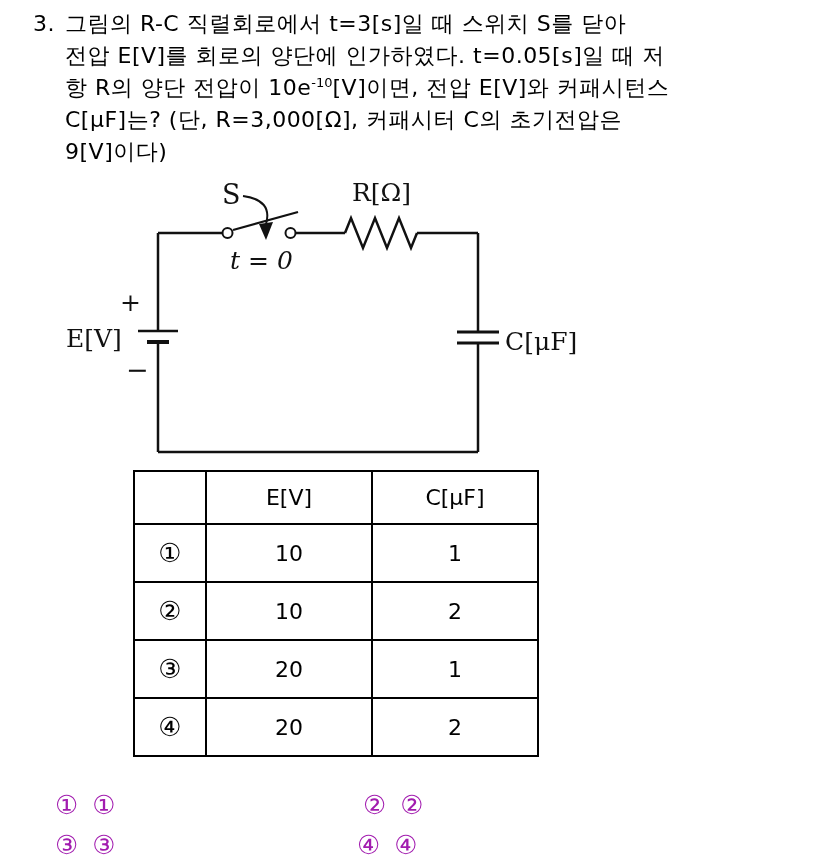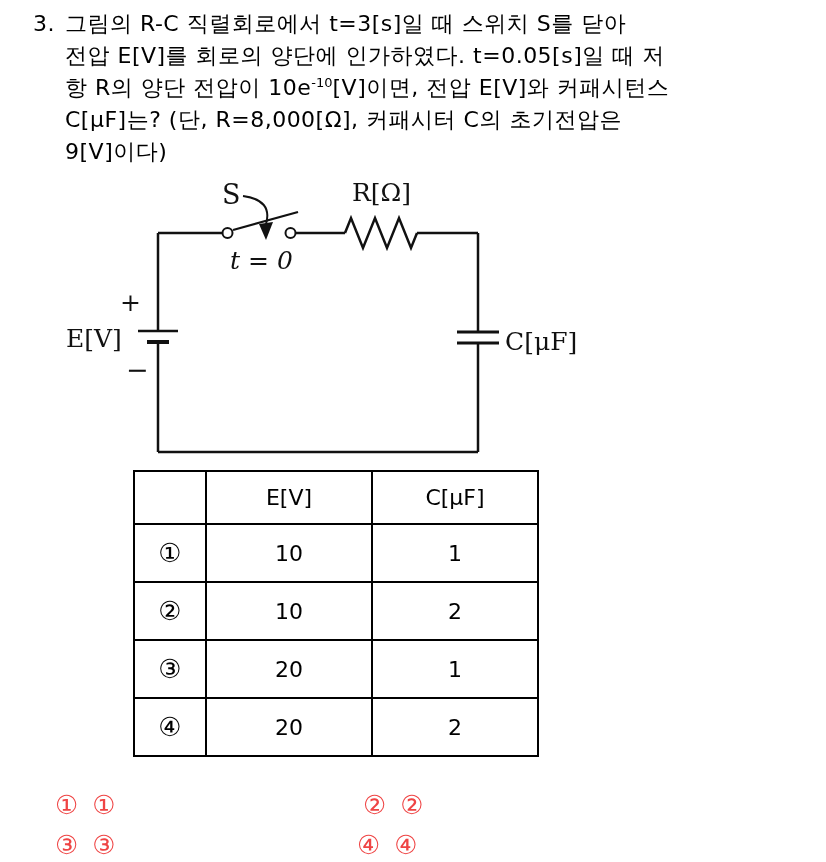--- a/index.html
+++ b/index.html
@@ -79,42 +79,42 @@
   .col-e  { width: 164px; }
   .col-c  { width: 164px; }
   .circled { font-size: 26px; }
 
   
   .choice {
     position: absolute;
     font-size: 26px;
     line-height: 28px;
     white-space: nowrap;
-    color: #ef4444;
+    color: #a21caf;
     cursor: default;
   }
   .choice .marker { margin-right: 14px; }
   .pos-c1 { left: 55px;  top: 791px; }
   .pos-c2 { left: 357px; top: 791px; margin-left: 6px; }
   .pos-c3 { left: 55px;  top: 831px; }
   .pos-c4 { left: 357px; top: 831px; }
 </style>
 </head>
 <body>
 
 <div id="page">
 
   <div class="question">
     <div class="q-row">
       <span class="q-num">3.</span>
       <span>그림의 R-C 직렬회로에서 t=3[s]일 때 스위치 S를 닫아</span>
     </div>
     <div class="q-cont">전압 E[V]를 회로의 양단에 인가하였다. t=0.05[s]일 때 저</div>
     <div class="q-cont"><span>항 R의 양단 전압이 10e</span><span class="q-sup">-10</span><span>[V]이면, 전압 E[V]와 커패시턴스</span></div>
-    <div class="q-cont">C[μF]는? (단, R=8,000[Ω], 커패시터 C의 초기전압은</div>
+    <div class="q-cont">C[μF]는? (단, R=3,000[Ω], 커패시터 C의 초기전압은</div>
     <div class="q-cont">9[V]이다)</div>
   </div>
 
   <div class="circuit-wrap">
     <svg width="545" height="292" viewBox="55 172 545 292" xmlns="http://www.w3.org/2000/svg">
       <g stroke="#111111" stroke-width="2.5" fill="none">
 
         <path d="M158,233 H222"></path>
         <path d="M296,233 H345"></path>
         <path d="M417,233 H478"></path>

